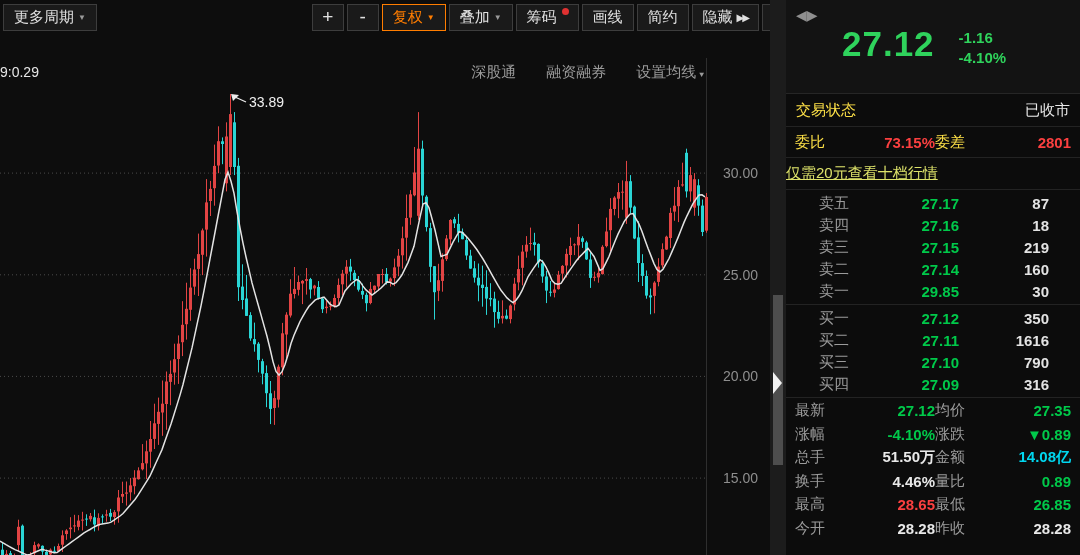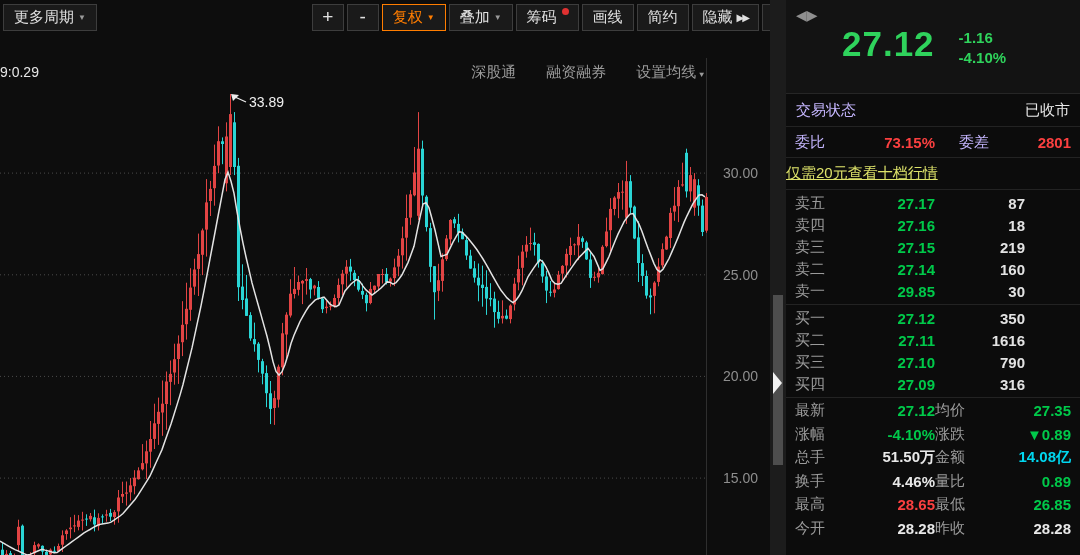--- a/index.html
+++ b/index.html
@@ -42,30 +42,30 @@
   .nav-arrow { color:#8f8f8f; font-size:14px; cursor:pointer; }
   .q-center { flex:1; display:flex; align-items:baseline; justify-content:center; gap:9px; }
   .q-code { color:#c7cbd3; font-size:17px; }
   .q-name { color:#e2c05e; font-size:22px; font-weight:bold; }
   .q-price-row { display:flex; align-items:flex-start; padding-left:56px; margin-top:3px; }
   .q-price { font-size:35px; font-weight:bold; color:#2fd35c; letter-spacing:1px; line-height:1.0; }
   .q-change { display:flex; flex-direction:column; margin-left:24px; margin-top:2px;
               color:#2fd35c; font-size:15px; font-weight:bold; line-height:1.3; }
   .q-row-status { height:33px; display:flex; align-items:center; justify-content:space-between;
                   padding:0 10px; border-bottom:1px solid #232323; font-size:15px; }
-  .lblc { color:#c4b5fd; }
+  .lblc { color:#fde047; }
   .grid4 { display:grid; grid-template-columns:45px 95px 60px 1fr; align-items:center; padding:0 9px; }
   .q-row-weibi { height:31px; font-size:15px; border-bottom:1px solid #232323; }
   .q-row-weibi .val { font-weight:bold; text-align:right; }
   .q-promo { height:32px; display:flex; align-items:center; justify-content:flex-start;
              border-bottom:1px solid #232323; }
   .q-promo a { color:#dde26a; font-size:15px; text-decoration:underline; cursor:pointer; }
   .order-book { border-bottom:1px solid #232323; padding:2px 0; }
   .book-row { display:grid; grid-template-columns:45px 95px 90px 1fr; align-items:center;
-              height:22px; padding:0 9px; font-size:15px; cursor:pointer; }
+              height:22px; padding:0 9px; font-size:15px; cursor:pointer;margin-left:24px; }
   .b-lbl { color:#9b9b9b; }
   .b-price { text-align:right; font-weight:bold; color:#00c94a; }
   .b-vol { text-align:right; font-weight:bold; color:#e3e3e3; }
   .stats { grid-auto-rows:23.5px; padding-top:1px; font-size:15px; }
   .stat-pair { display:contents; }
   .s-lbl { color:#9b9b9b; }
   .s-val { text-align:right; font-weight:bold; }
   .c-green { color:#00c94a; } .c-red { color:#fb4040; } .c-white { color:#e9e9e9; } .c-cyan { color:#00d7f0; }
 </style>
 </head>
@@ -536,21 +536,21 @@
     </div>
 
     <div class="q-row-status">
       <span class="lblc">交易状态</span>
       <span>已收市</span>
     </div>
 
     <div class="q-row-weibi grid4">
       <span class="lblc">委比</span>
       <span class="val c-red">73.15%</span>
-      <span class="lblc" style="text-align:right;padding-right:6px;">委差</span>
+      <span class="lblc" style="text-align:left;padding-right:6px;">委差</span>
       <span class="val c-red">2801</span>
     </div>
 
     <div class="q-promo">
       <a>仅需20元查看十档行情</a>
     </div>
 
     <div class="order-book">
         <div class="book-row">
         <span class="b-lbl">卖五</span>

